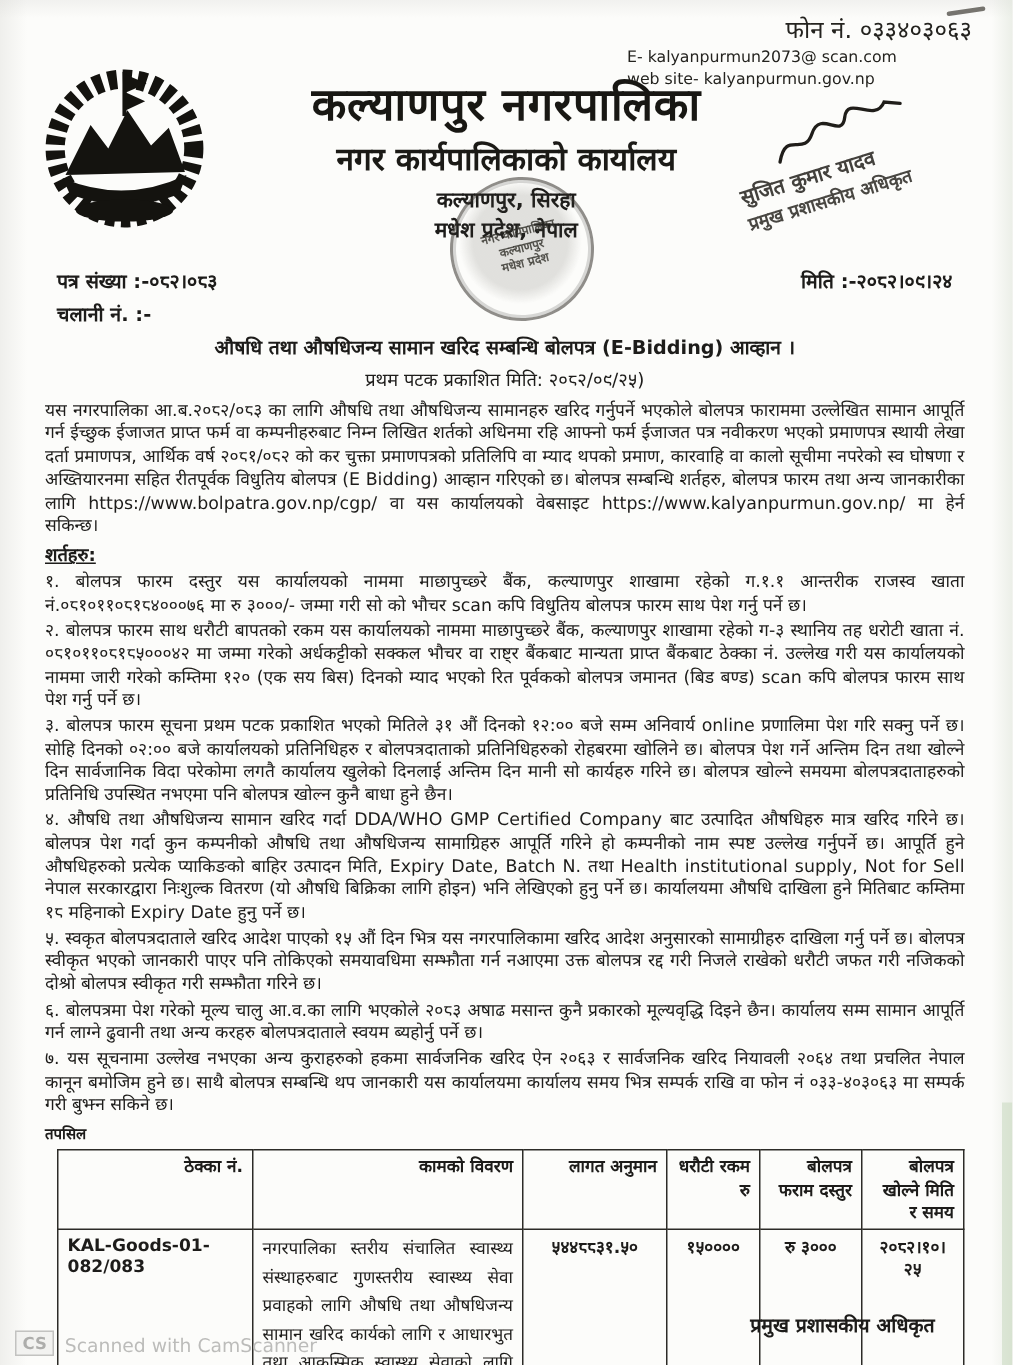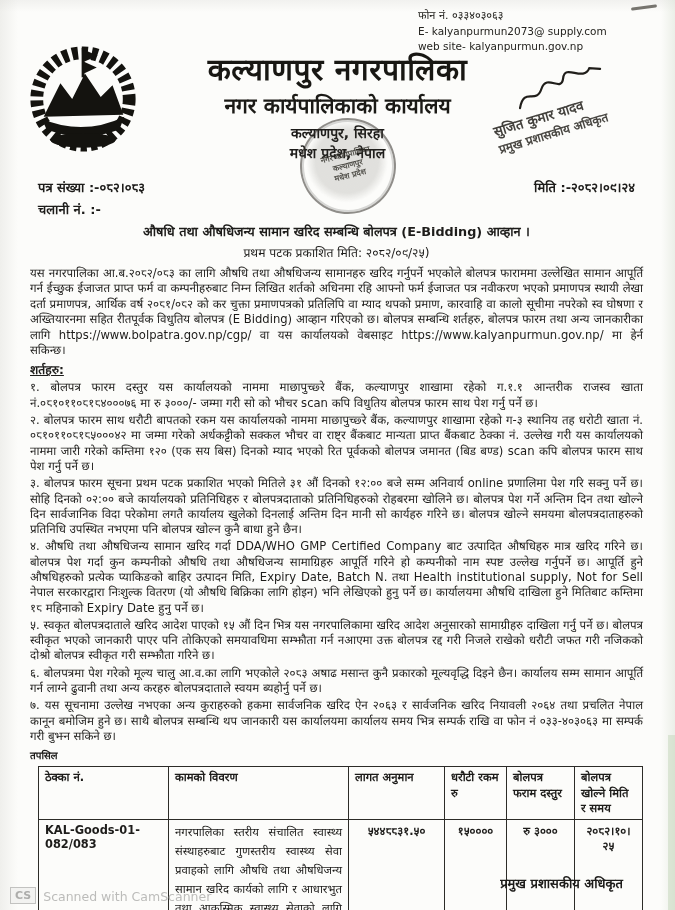--- a/index.html
+++ b/index.html
@@ -13,21 +13,21 @@
     position:relative;width:675px;height:910px;overflow:hidden;
     background:
       linear-gradient(90deg, rgba(215,215,210,.35) 0, rgba(255,255,255,0) 18px),
       linear-gradient(270deg, rgba(219,226,214,.5) 0, rgba(255,255,255,0) 14px),
       linear-gradient(180deg, rgba(225,225,222,.4) 0, rgba(255,255,255,0) 12px),
       #fcfcfa;
     color:#1d1c1a;
   }
   
   .contact{position:absolute;top:8px;left:418px;width:230px;font-size:10.5px;line-height:1.45;color:#24231f;}
-  .contact .ln1{font-size:11px;}
+  .contact .ln1{font-size:16px;text-align:right;}
   .emblem{position:absolute;top:34px;left:24px;width:118px;height:130px;}
   .org-block{position:absolute;top:48px;left:0;width:100%;text-align:center;}
   .org-name{font-size:30px;font-weight:bold;letter-spacing:.5px;color:#181713;}
   .org-office{font-size:21px;font-weight:bold;margin-top:2px;color:#1b1a16;}
   .org-addr1{font-size:14px;font-weight:bold;margin-top:4px;}
   .org-addr2{font-size:14px;font-weight:bold;margin-top:1px;}
   .round-stamp{
     position:absolute;top:118px;left:300px;width:92px;height:92px;border-radius:50%;
     border:2px solid rgba(52,50,44,.55);display:flex;flex-direction:column;align-items:center;justify-content:center;
     transform:rotate(-14deg);color:rgba(48,46,40,.8);font-size:8px;font-weight:bold;line-height:1.3;text-align:center;
@@ -45,42 +45,42 @@
   .body-flow{position:absolute;top:222px;left:30px;right:32px;}
   .subject{text-align:center;font-size:12.8px;font-weight:bold;}
   .pubdate{text-align:center;font-size:12.2px;margin-top:4px;}
   .intro{margin-top:5px;font-size:11.6px;line-height:1.33;text-align:justify;}
   .terms-head{margin-top:3px;font-size:12.2px;font-weight:bold;text-decoration:underline;}
   .term{font-size:11.6px;line-height:1.32;text-align:justify;margin-top:2px;}
   .schedule-label{margin-top:4px;margin-left:0;font-size:10px;font-weight:bold;}
   
   table.sched{border-collapse:collapse;width:604px;margin:4px 0 0 8px;table-layout:fixed;}
   table.sched th, table.sched td{border:1.6px solid #2c2b27;padding:3px 6px;font-size:11.4px;vertical-align:top;}
-  table.sched th{font-weight:bold;text-align:left;line-height:1.35;}
+  table.sched th{font-weight:bold;text-align:right;line-height:1.35;}
   td.c-contract{font-weight:bold;font-size:11.2px;}
   td.c-desc{line-height:1.65;text-align:justify;}
   td.c-num, td.c-dep, td.c-fee, td.c-open{text-align:center;font-weight:bold;}
   
   .signoff{position:absolute;right:52px;bottom:18px;font-size:13px;font-weight:bold;}
   .watermark{position:absolute;left:10px;bottom:6px;display:flex;align-items:flex-end;color:#bcbcba;font-size:12.5px;}
   .wm-badge{display:inline-block;border:1.5px solid #c2c2c0;color:#adadab;font-weight:bold;font-size:11px;padding:1px 4px;margin-right:7px;background:#f2f2f0;}
   .edge-strip{position:absolute;right:0;top:735px;width:7px;height:175px;background:rgba(190,210,180,.45);}
   .corner-mark{position:absolute;top:6px;right:18px;width:26px;height:3px;background:#55534c;transform:rotate(-8deg);border-radius:2px;opacity:.8;}
 </style>
 </head>
 <body>
 
 <div class="page">
 
   <div class="corner-mark"></div>
   <div class="edge-strip"></div>
 
   <div class="contact">
     <div class="ln1">फोन नं. ०३३४०३०६३</div>
-    <div>E- kalyanpurmun2073@ supply.com</div>
+    <div>E- kalyanpurmun2073@ scan.com</div>
     <div>web site- kalyanpurmun.gov.np</div>
   </div>
 
   <div class="emblem">
     <svg width="118" height="130" viewBox="0 0 120 132" xmlns="http://www.w3.org/2000/svg">
       <circle cx="60" cy="66" r="47" fill="none" stroke="#14130f" stroke-width="13" stroke-dasharray="6 4"></circle>
       <circle cx="60" cy="66" r="39" fill="#fcfcfa"></circle>
       <rect x="58.6" y="14" width="2.8" height="30" fill="#14130f"></rect>
       <path d="M61 16 L75 22 L61 28 L74 34 L61 40 Z" fill="#14130f"></path>
       <path d="M20 84 L37 50 L49 66 L62 40 L78 64 L90 52 L101 82 Z" fill="#14130f"></path>

